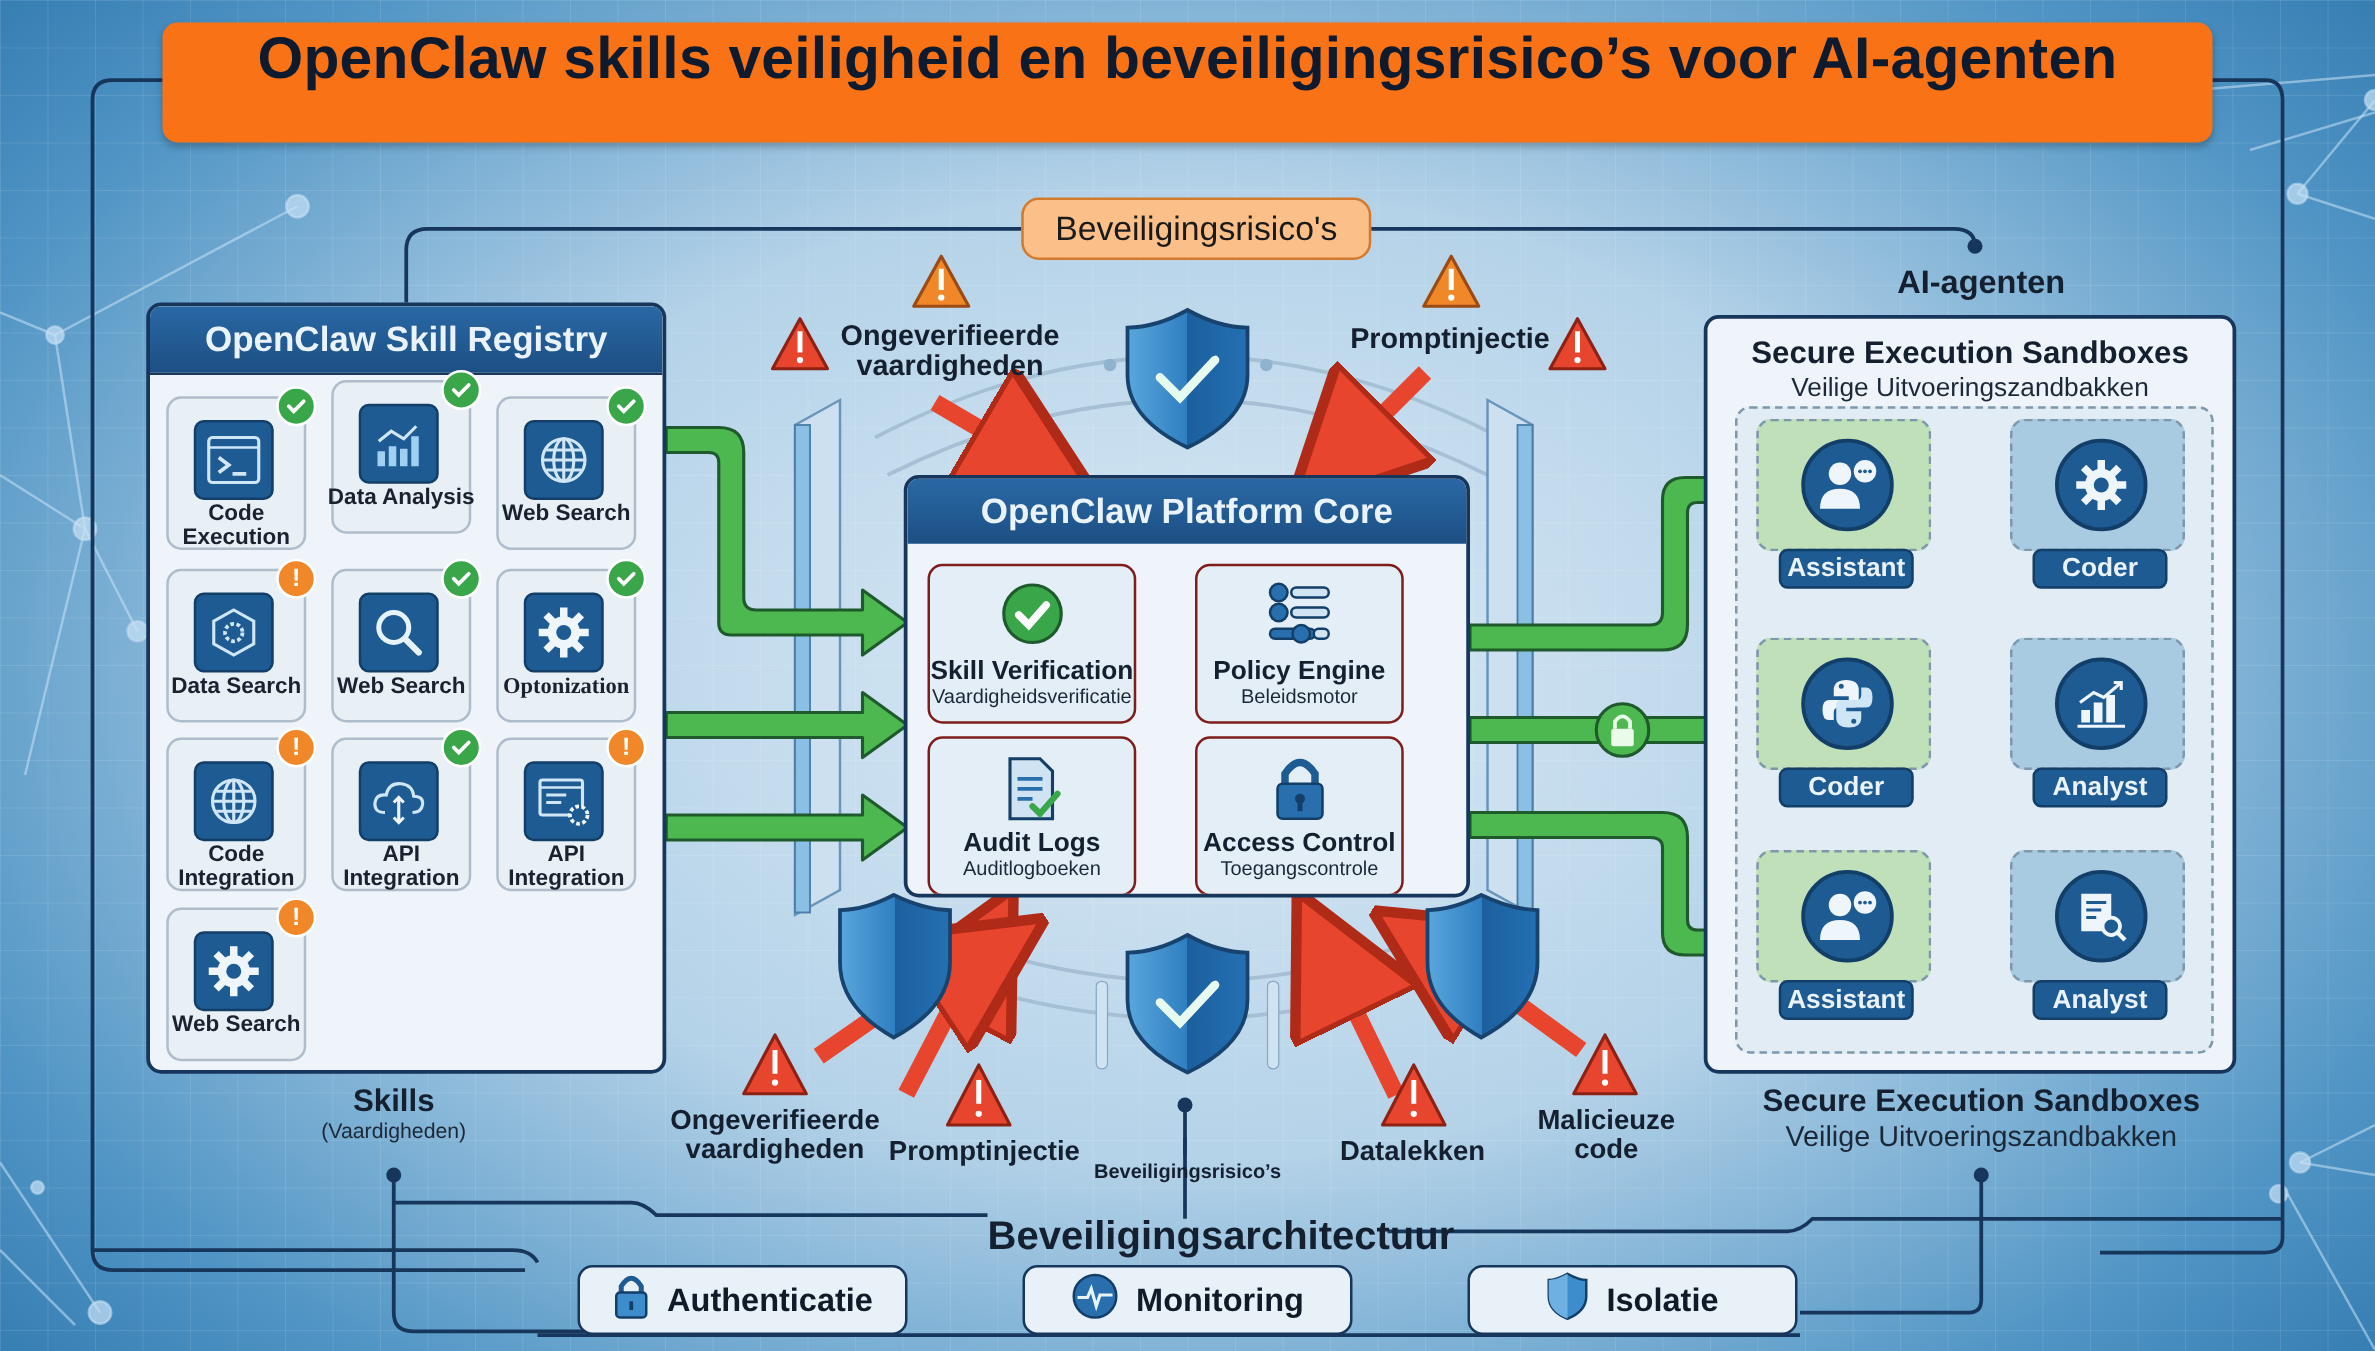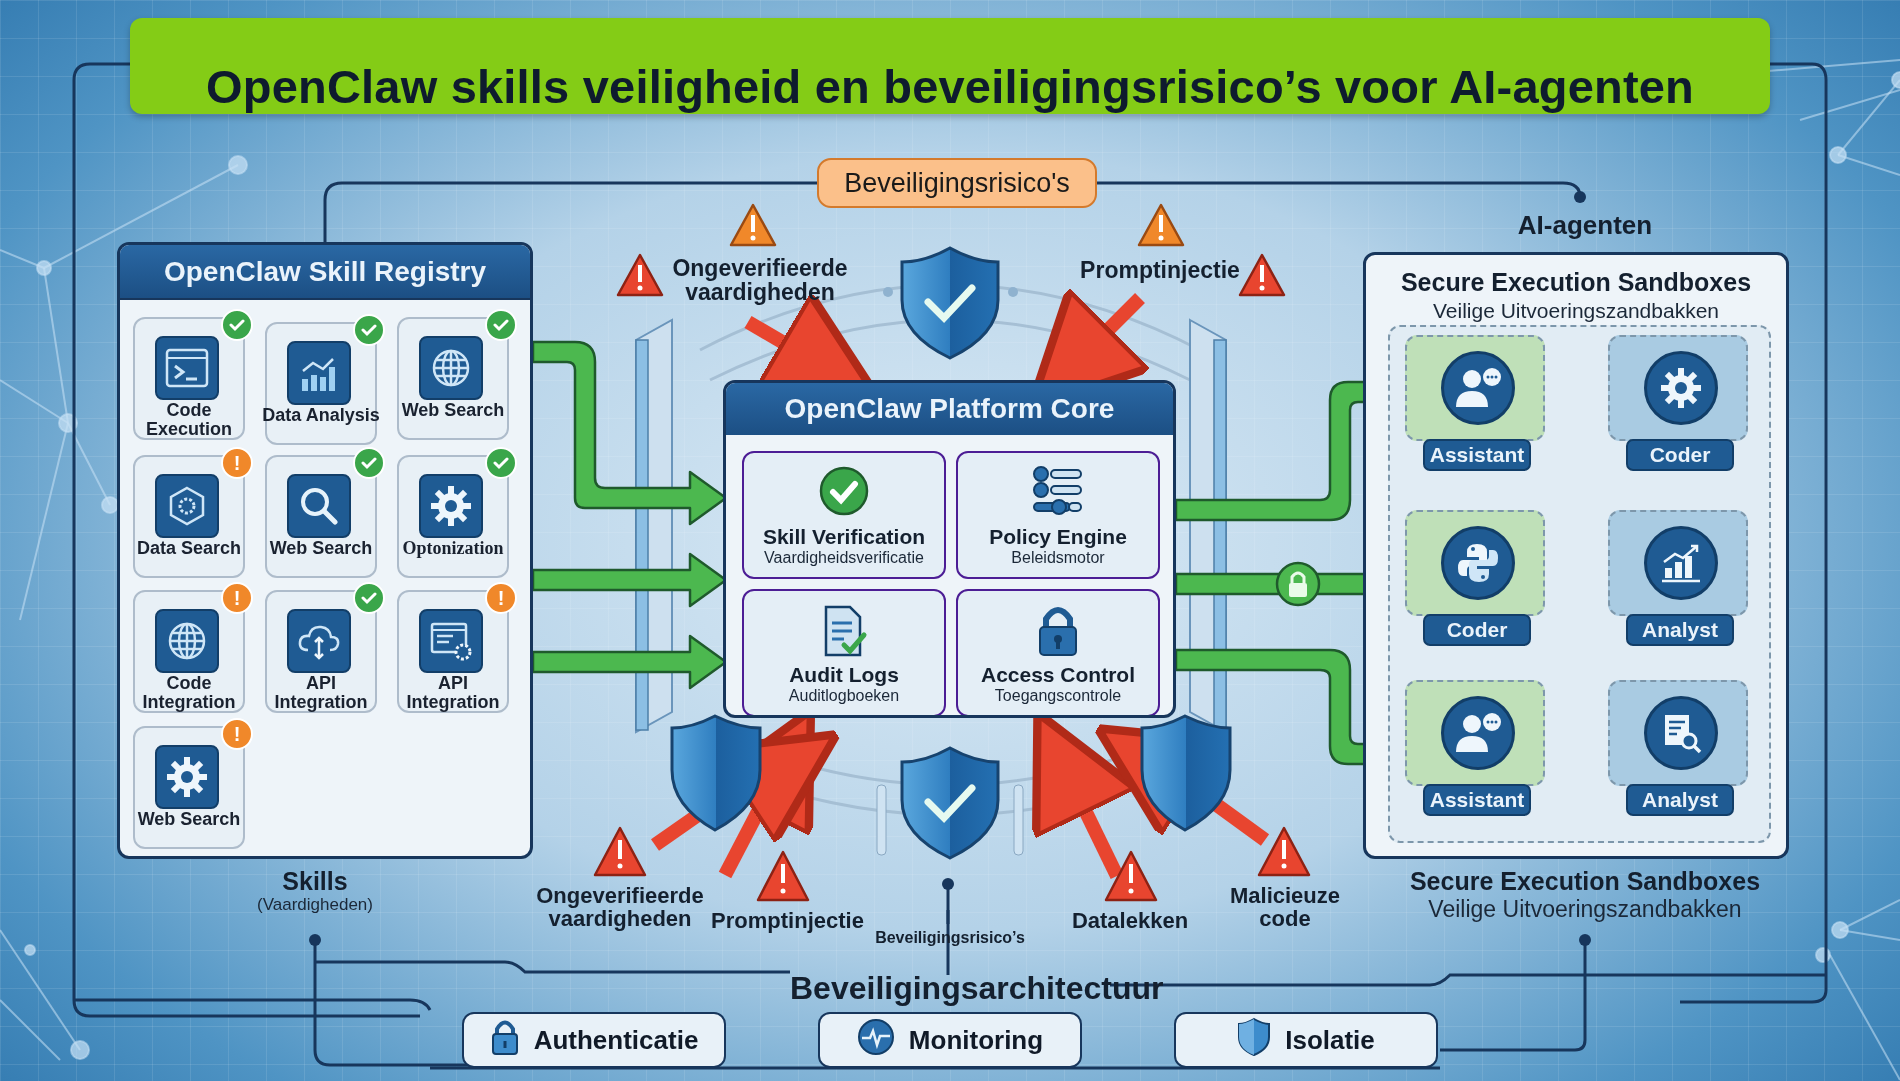--- a/index.html
+++ b/index.html
@@ -5,22 +5,22 @@
   *{box-sizing:border-box;margin:0;padding:0}
   html,body{width:1900px;height:1081px;overflow:hidden}
   body{font-family:"Liberation Sans","DejaVu Sans",sans-serif;position:relative;
     background:radial-gradient(ellipse 70% 80% at 50% 50%, #dbeaf5 0%, #b4d2e8 45%, #4f94c4 80%, #2e76ad 100%);}
   .grid{position:absolute;inset:0;
     background-image:linear-gradient(rgba(255,255,255,.10) 1px,transparent 1px),linear-gradient(90deg,rgba(255,255,255,.10) 1px,transparent 1px);
     background-size:38px 38px;pointer-events:none}
   svg.bg{position:absolute;left:0;top:0;pointer-events:none}
   .abs{position:absolute}
   
-  .title-box{left:130px;top:18px;width:1640px;height:96px;background:#84cc16;border-radius:12px;
-    box-shadow:0 3px 6px rgba(0,0,0,.25);display:flex;align-items:flex-end;justify-content:center}
+  .title-box{left:130px;top:18px;width:1640px;height:96px;background:#f97316;border-radius:12px;
+    box-shadow:0 3px 6px rgba(0,0,0,.25);display:flex;align-items:flex-start;justify-content:center}
   .title-box h1{font-size:47px;font-weight:700;color:#0e1b2e;letter-spacing:.2px}
   
   .risk-pill{left:817px;top:158px;width:280px;height:50px;background:#fbc08a;border:2px solid #d47a2c;border-radius:14px;
     display:flex;align-items:center;justify-content:center;font-size:27px;font-weight:400;color:#1a1a1a}
   .label{font-weight:700;color:#14202f;text-align:center;line-height:1.05}
   .sub{font-weight:400;color:#1b2838;text-align:center}
   
   .registry{left:117px;top:242px;width:416px;height:617px;background:#eef4f9;border:3px solid #17365c;border-radius:12px;overflow:hidden}
   .registry .hdr{height:55px;background:linear-gradient(#2a68a4,#1c4f84);color:#eaf3fb;font-size:28px;font-weight:700;
     display:flex;align-items:center;justify-content:center;border-bottom:2px solid #17365c}
@@ -29,21 +29,21 @@
     display:flex;align-items:center;justify-content:center}
   .skill .nm{position:absolute;left:-6px;right:-6px;top:82px;font-size:18px;font-weight:700;color:#1a2230;text-align:center;line-height:1.05}
   .badge{position:absolute;width:32px;height:32px;border-radius:50%;right:-10px;top:-10px;display:flex;align-items:center;justify-content:center;
     font-size:20px;font-weight:700;color:#fff;border:2px solid #fff}
   .badge.ok{background:#3aa64a}
   .badge.warn{background:#f0882a}
   
   .core{left:723px;top:380px;width:453px;height:338px;background:#eef4f9;border:3px solid #17365c;border-radius:12px;overflow:hidden}
   .core .hdr{height:52px;background:linear-gradient(#2a68a4,#1c4f84);color:#eaf3fb;font-size:28px;font-weight:700;
     display:flex;align-items:center;justify-content:center}
-  .mod{position:absolute;width:204px;height:128px;border:2px solid #4c1d95;border-radius:12px;background:#e4eef6}
+  .mod{position:absolute;width:167px;height:128px;border:2px solid #7f1d1d;border-radius:12px;background:#e4eef6}
   .mod .t{position:absolute;left:0;right:0;top:72px;font-size:21px;font-weight:700;color:#14202f;text-align:center}
   .mod .s{position:absolute;left:0;right:0;top:96px;font-size:16px;color:#1b2838;text-align:center}
   .mod .mi{position:absolute;left:50%;top:12px;transform:translateX(-50%)}
   
   .agents{left:1363px;top:252px;width:426px;height:607px;background:#eef4f9;border:3px solid #17365c;border-radius:12px}
   .inner-dash{position:absolute;left:22px;top:70px;width:383px;height:518px;border:2px dashed #7d97ab;border-radius:12px;background:#e1ecf4}
   .agent{position:absolute;width:140px;height:106px;border:2px dashed #7d97ab;border-radius:12px}
   .agent.g{background:#bfe0b8}
   .agent.b{background:#a9cbe2}
   .agent .circ{position:absolute;left:34px;top:14px;width:74px;height:74px;border-radius:50%;background:#1f5b93;border:3px solid #123e68;
@@ -257,21 +257,21 @@
           <line x1="21" y1="31" x2="32" y2="31" stroke="#cfe6f7" stroke-width="3"></line>
         </svg>
       </div>
     <div class="nm">Code Execution</div>
     <div class="badge ok">
         <svg width="16" height="14" viewBox="0 0 16 14">
           <path d="M2 7 L6 11 L14 3" fill="none" stroke="#fff" stroke-width="3" stroke-linecap="round"></path>
         </svg>
       </div>
     </div>
-    <div class="skill" style="left: 265px; top: 322px;">
+    <div class="skill" style="left: 265px; top: 304px;">
       <div class="ic">
         <svg width="44" height="40" viewBox="0 0 44 40">
           <g fill="#9fd0f2">
             <rect x="5" y="26" width="6" height="12"></rect>
             <rect x="14" y="22" width="6" height="16"></rect>
             <rect x="23" y="24" width="6" height="14"></rect>
             <rect x="32" y="14" width="6" height="24"></rect>
           </g>
           <path d="M6 18 L16 10 L26 16 L36 6" fill="none" stroke="#cfe6f7" stroke-width="2.5"></path>
         </svg>

